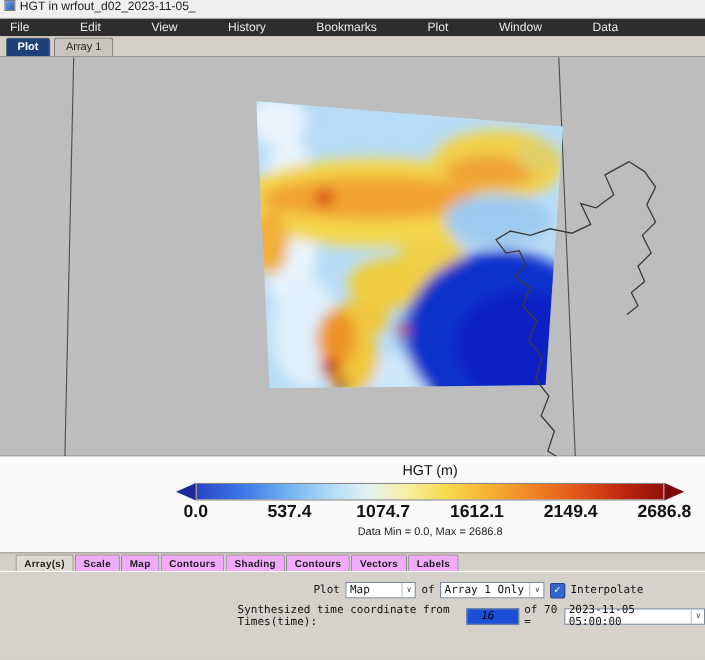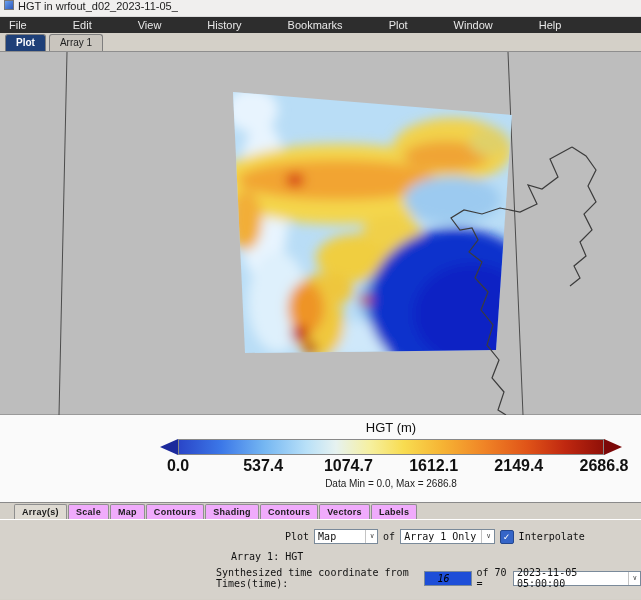--- a/index.html
+++ b/index.html
@@ -116,21 +116,21 @@
 </div>
 
 <div class="menubar">
   <span class="menu-item">File</span>
   <span class="menu-item">Edit</span>
   <span class="menu-item">View</span>
   <span class="menu-item">History</span>
   <span class="menu-item">Bookmarks</span>
   <span class="menu-item">Plot</span>
   <span class="menu-item">Window</span>
-  <span class="menu-item">Help</span>
+  <span class="menu-item">Data</span>
 </div>
 
 <div class="tabrow">
   <div class="tab active">Plot</div>
   <div class="tab inactive">Array 1</div>
 </div>
 
 <div class="plot-area">
   <svg width="641" height="363" viewBox="0 0 641 363">
     <defs>
@@ -226,23 +226,20 @@
       <span class="combo-arrow">∨</span>
     </span>
     <span>of</span>
     <span class="combo w-arr">
       <span>Array 1 Only</span>
       <span class="combo-arrow">∨</span>
     </span>
     <span class="checkbox">✓</span>
     <span>Interpolate</span>
   </div>
-  <div class="row row2">
-    <span>Array 1: HGT</span>
-  </div>
   <div class="row row3">
     <span>Synthesized time coordinate from Times(time):</span>
     <input class="idx" value="16" style="">
     <span>of 70 =</span>
     <span class="combo w-time">
       <span>2023-11-05 05:00:00</span>
       <span class="combo-arrow">∨</span>
     </span>
   </div>
 </div>

